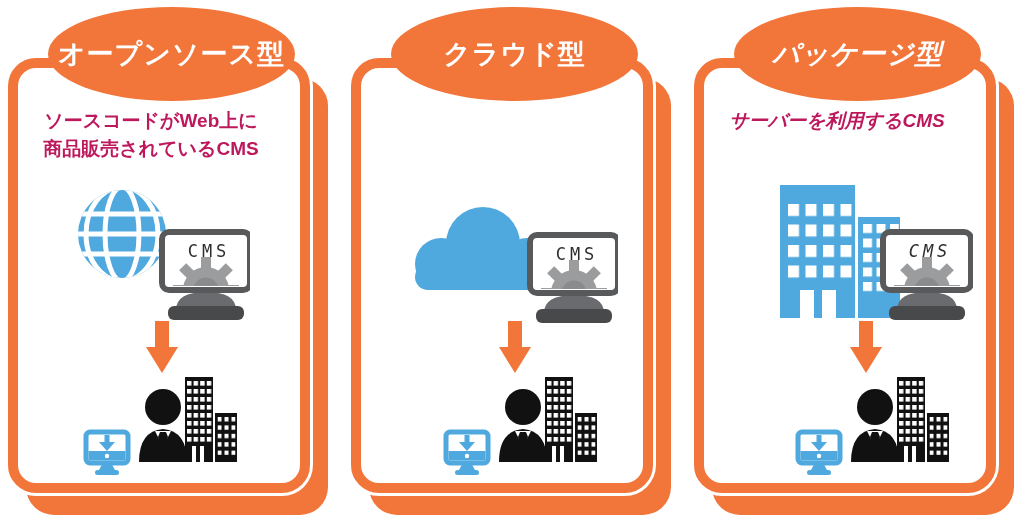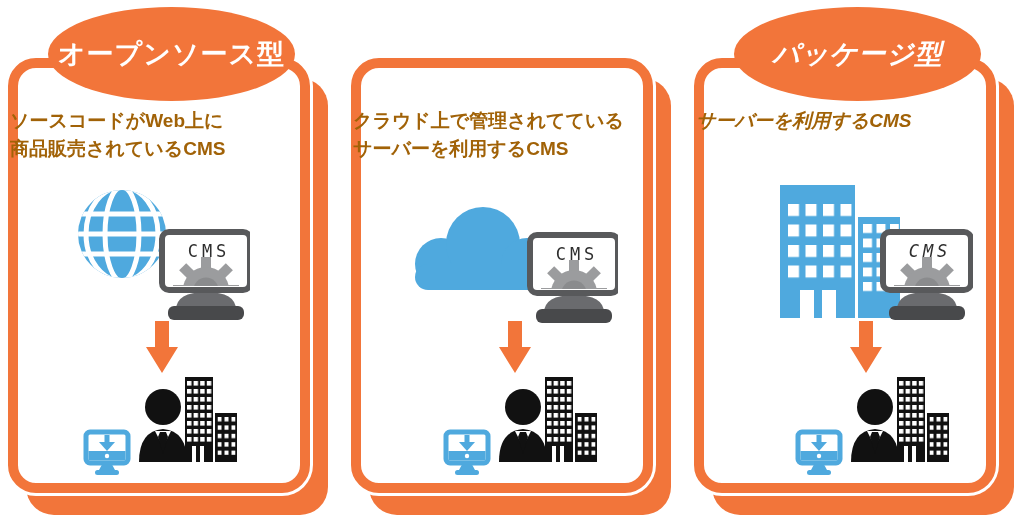--- a/index.html
+++ b/index.html
@@ -21,22 +21,22 @@
   #col3{left:686px;font-style:italic;}
   .card-back{position:absolute;left:26px;top:78px;width:302px;height:437px;
     background:var(--orange);border-radius:28px;z-index:0;}
   .card-main{position:absolute;left:8px;top:58px;width:302px;height:435px;
     box-sizing:border-box;background:#fff;border:10px solid var(--orange);
     border-radius:28px;box-shadow:0 0 0 3px #fff;z-index:1;}
   .badge{position:absolute;left:48px;top:7px;width:247px;height:94px;
     background:var(--orange);border-radius:50%;display:flex;align-items:center;
     justify-content:center;color:#fff;font-weight:800;font-size:27px;
     letter-spacing:1px;z-index:5;white-space:nowrap;}
-  .desc{position:absolute;left:10px;top:107px;width:282px;
-    font-size:19px;font-weight:700;color:#a16207;line-height:1.45;z-index:2;}
+  .desc{position:absolute;left:10px;top:107px;width:282px;text-align:center;
+    font-size:19px;font-weight:700;color:#be185d;line-height:1.45;z-index:2;}
   .top-cluster{position:absolute;top:182px;z-index:2;}
   #col1 .top-cluster{left:78px;}
   #col2 .top-cluster{left:72px;}
   #col3 .top-cluster{left:94px;}
   .arrow-svg{position:absolute;top:321px;z-index:2;}
   #col1 .arrow-svg{left:146px;}
   #col2 .arrow-svg{left:156px;}
   #col3 .arrow-svg{left:164px;}
   .bottom-cluster{position:absolute;top:375px;z-index:2;}
   #col1 .bottom-cluster{left:83px;}
@@ -133,24 +133,21 @@
         <rect x="117" y="71" width="4" height="16" fill="#fff"></rect>
         <rect x="132" y="38" width="22" height="49" fill="var(--ink)"></rect>
         <rect x="134.5" y="42" width="18" height="38" fill="url(#sw1)"></rect>
       </g>
     </svg>
   </div>
 
   <div class="column" id="col2">
     <div class="card-back"></div>
     <div class="card-main"></div>
-    <div class="desc">
-      <div>クラウド上で管理されてている</div>
-      <div>サーバーを利用するCMS</div>
-    </div>
+    <div class="badge">クラウド型</div>
 
     <svg class="top-cluster" width="203" height="141" viewBox="0 0 203 141">
       <defs>
         <clipPath id="scr2">
             <rect x="4" y="4" width="80" height="50" rx="4"></rect>
           </clipPath>
       </defs>
       <g fill="var(--blue)">
         <circle cx="26" cy="82" r="26"></circle>
         <circle cx="68" cy="62" r="37"></circle>

